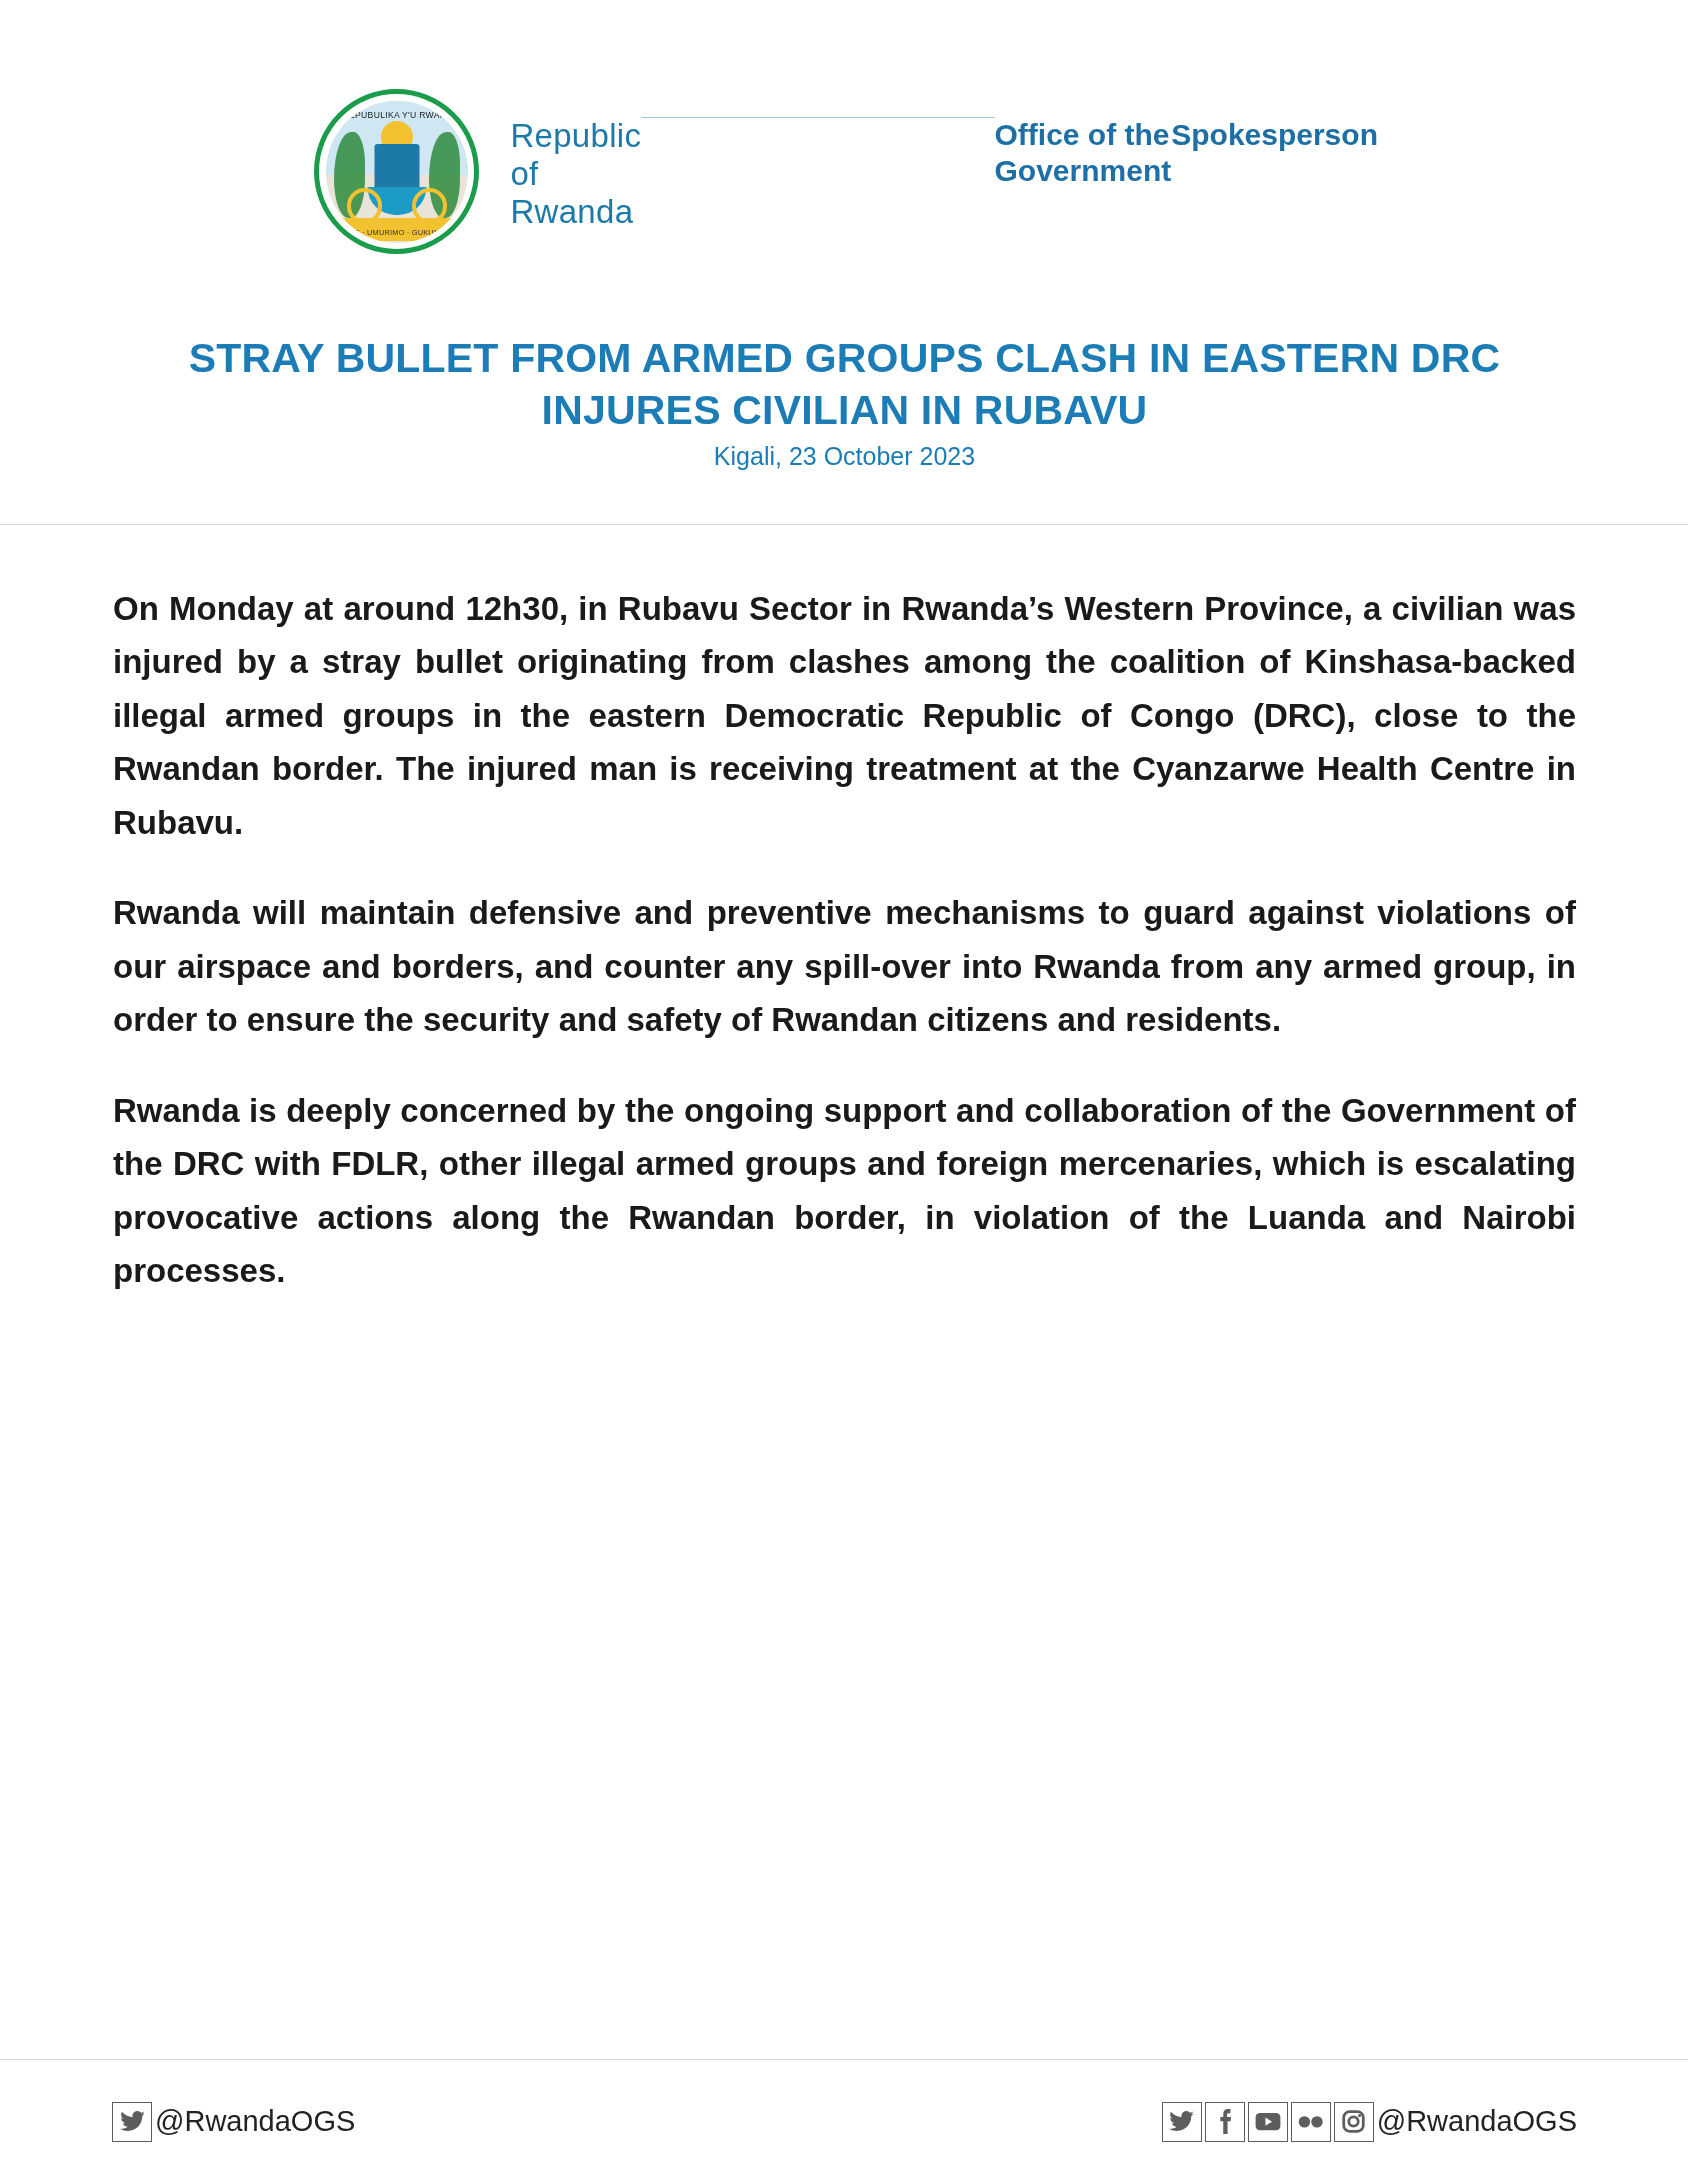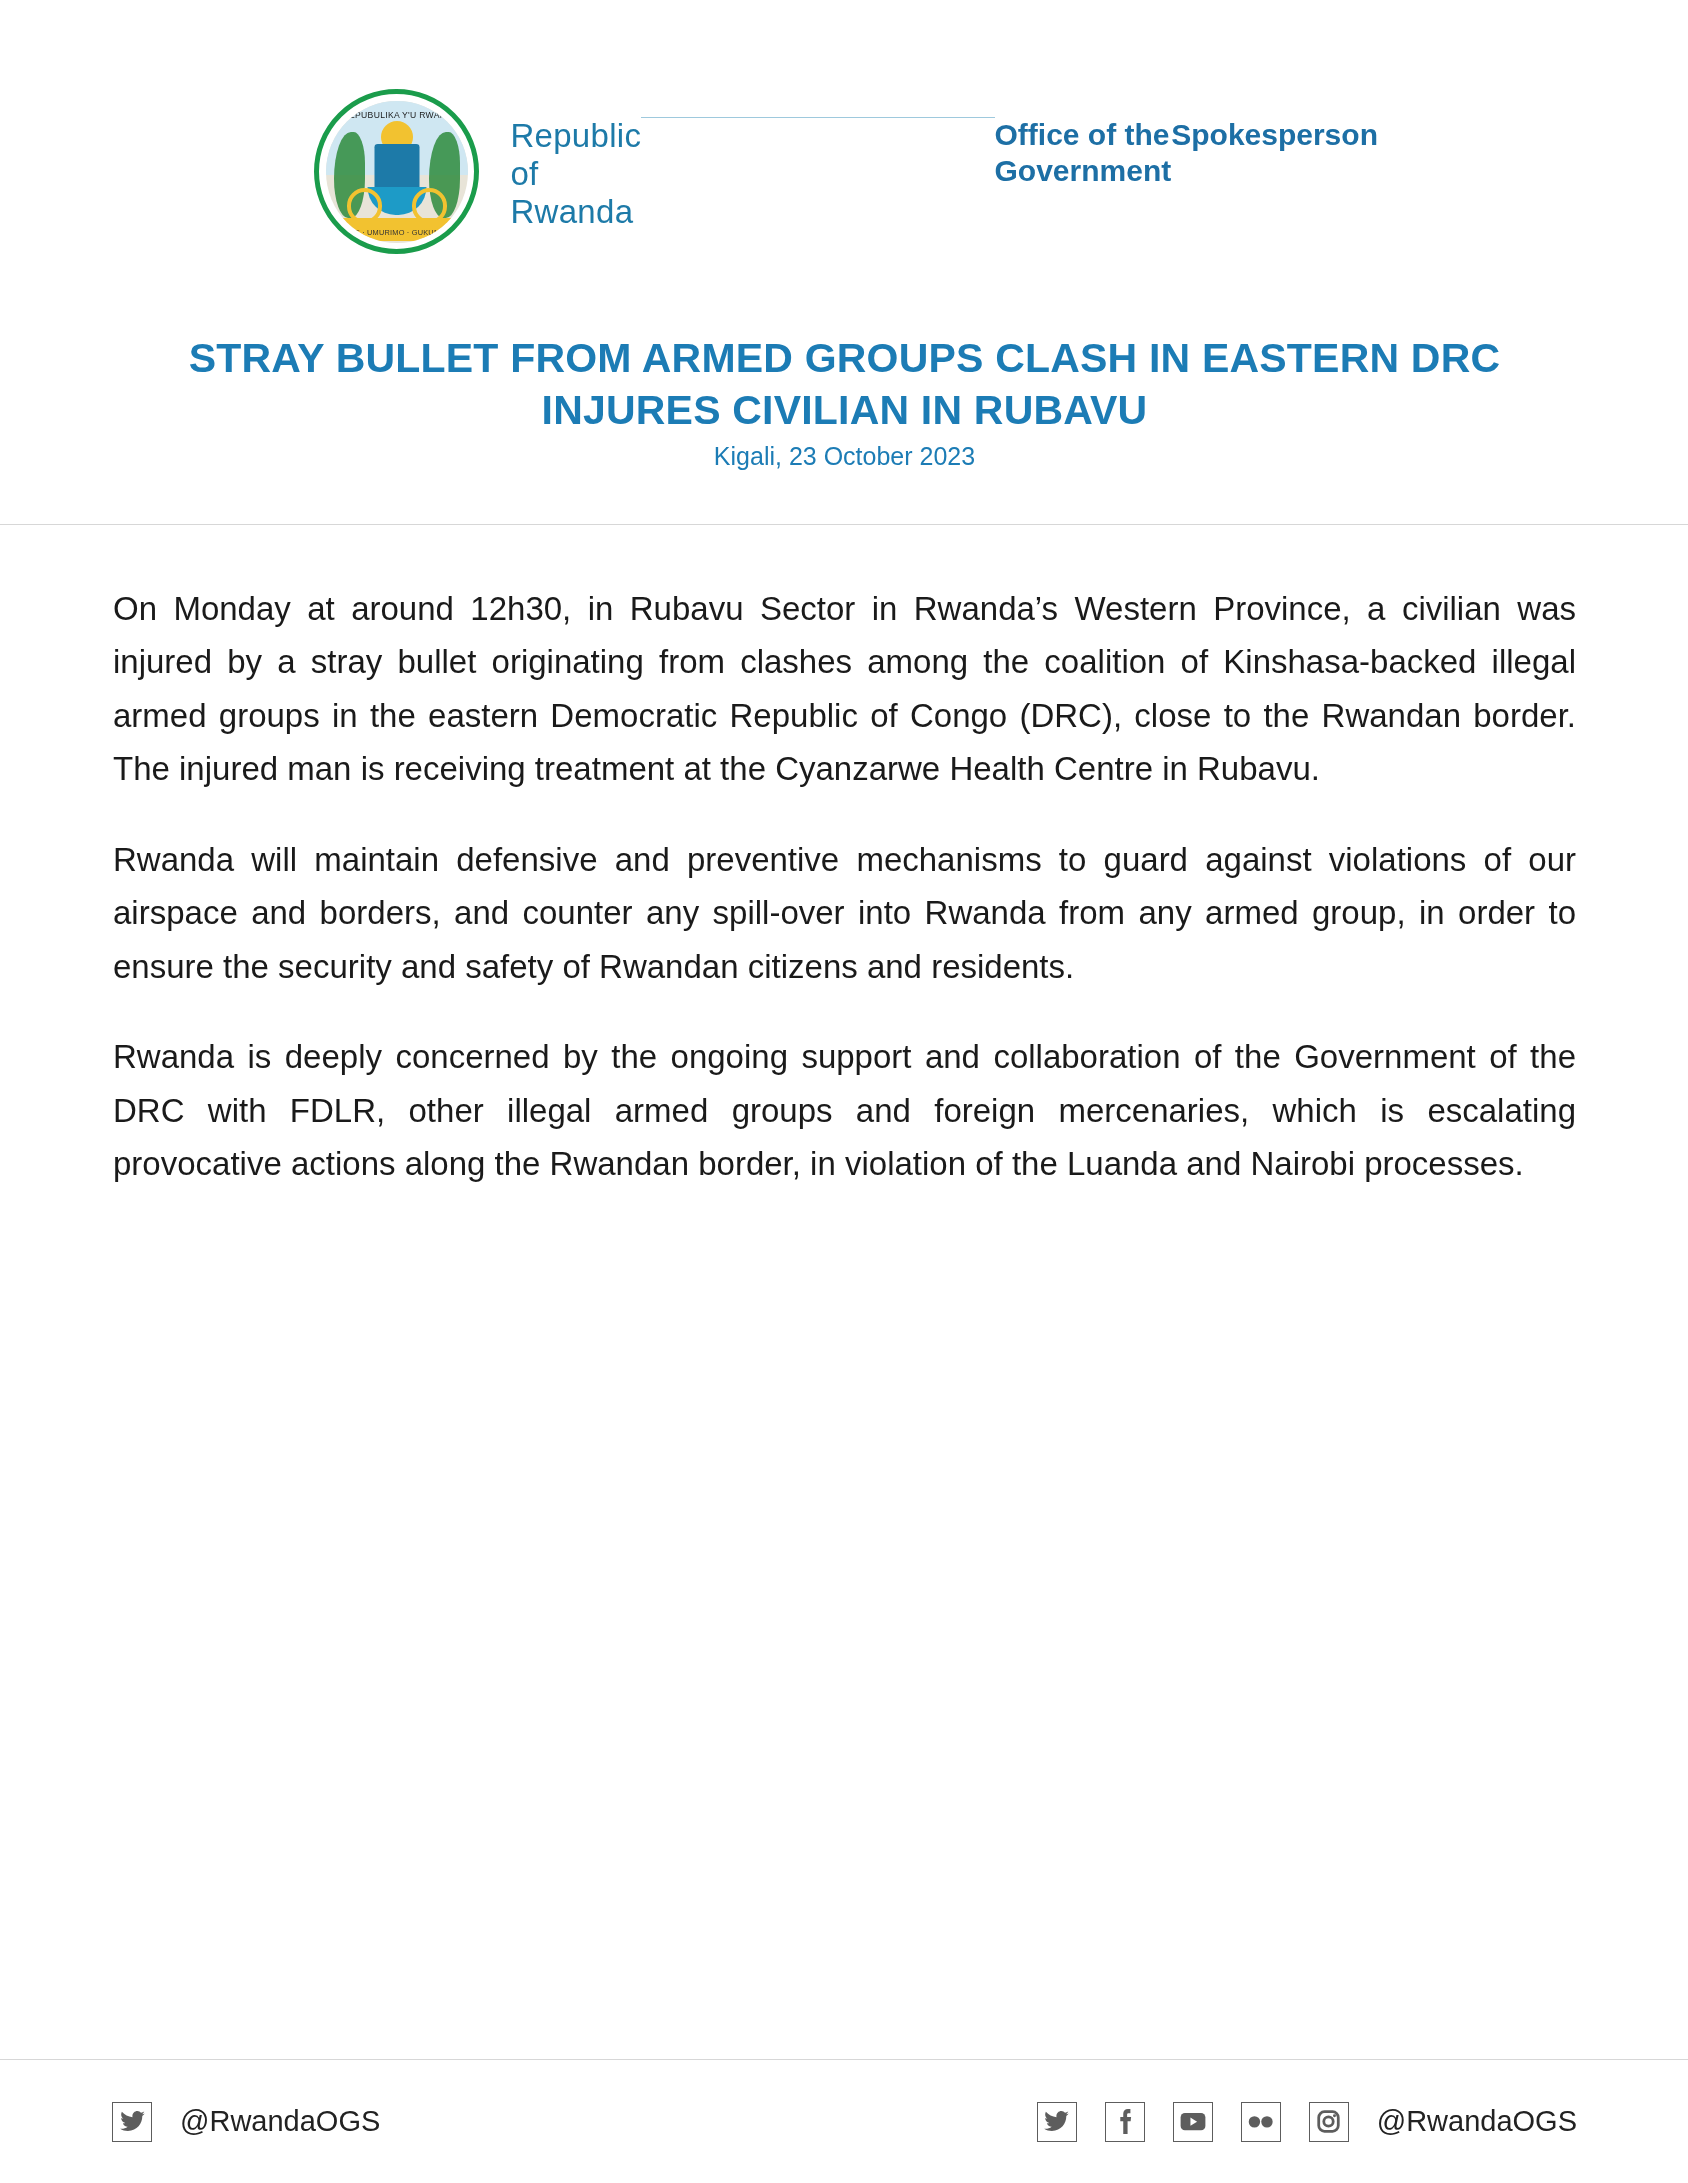--- a/index.html
+++ b/index.html
@@ -103,20 +103,21 @@
     width: 100%;
     height: 1.1px;
     background: #d7d7d7;
   }
 
   
   .body-wrap {
     flex: 1 1 auto;
     padding: 57px 113px 0 113px;
     box-sizing: border-box;
+    font-weight: bold;
   }
   .para {
     font-size: 33px;
     line-height: 1.62;
     color: #1a1a1a;
     text-align: justify;
     margin: 0 0 37px 0;
   }
   .end-mark {
     font-size: 33px;
@@ -135,21 +136,21 @@
     height: 123px;
     display: flex;
     align-items: center;
     justify-content: space-between;
     padding: 0 112px;
     box-sizing: border-box;
   }
   .footer-left, .footer-right {
     display: flex;
     align-items: center;
-    gap: 28px;
+    gap: 3px;
   }
   .handle {
     font-size: 29px;
     color: #222222;
   }
   .soc {
     width: 40px;
     height: 40px;
     border: 1.7px solid #5d5d5d;
     box-sizing: border-box;

